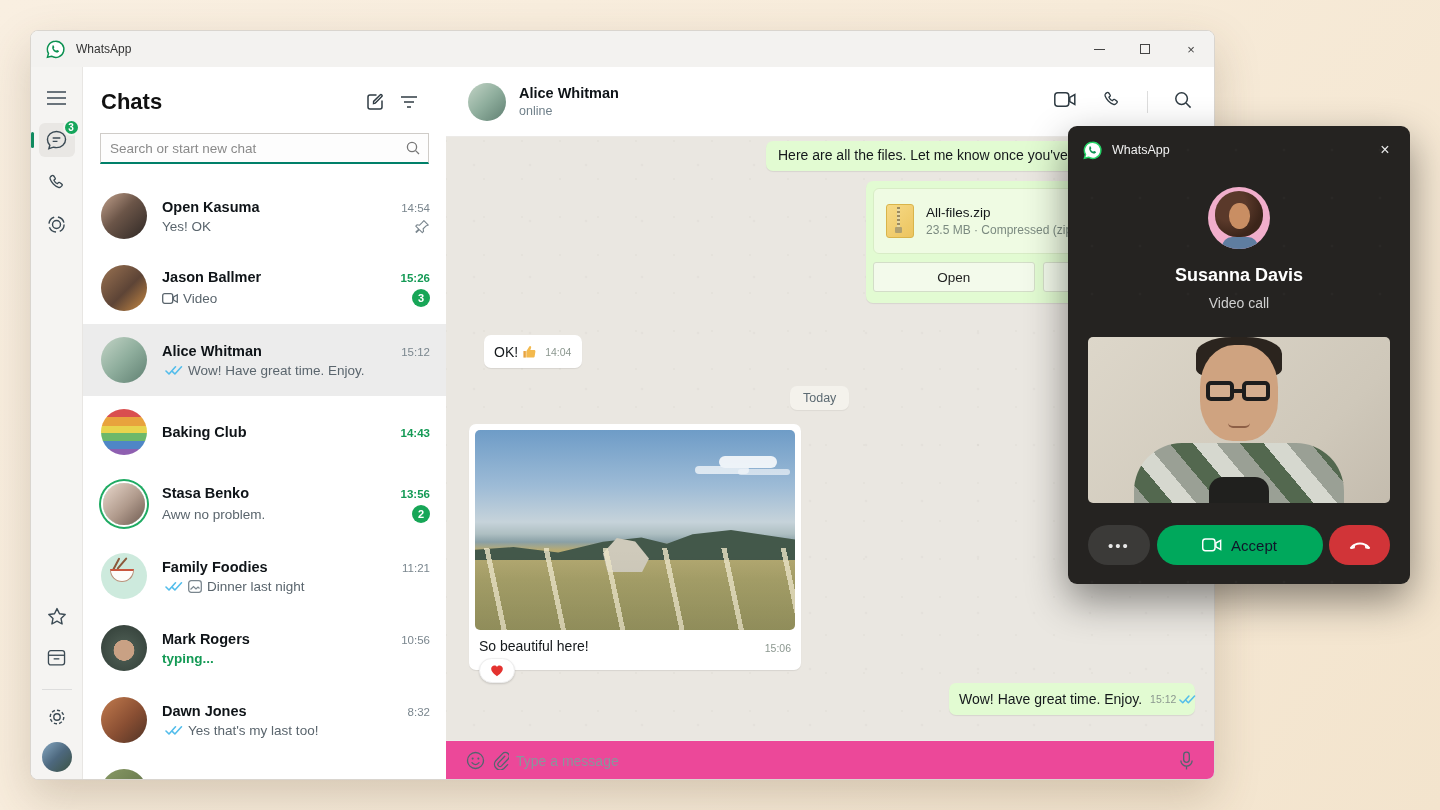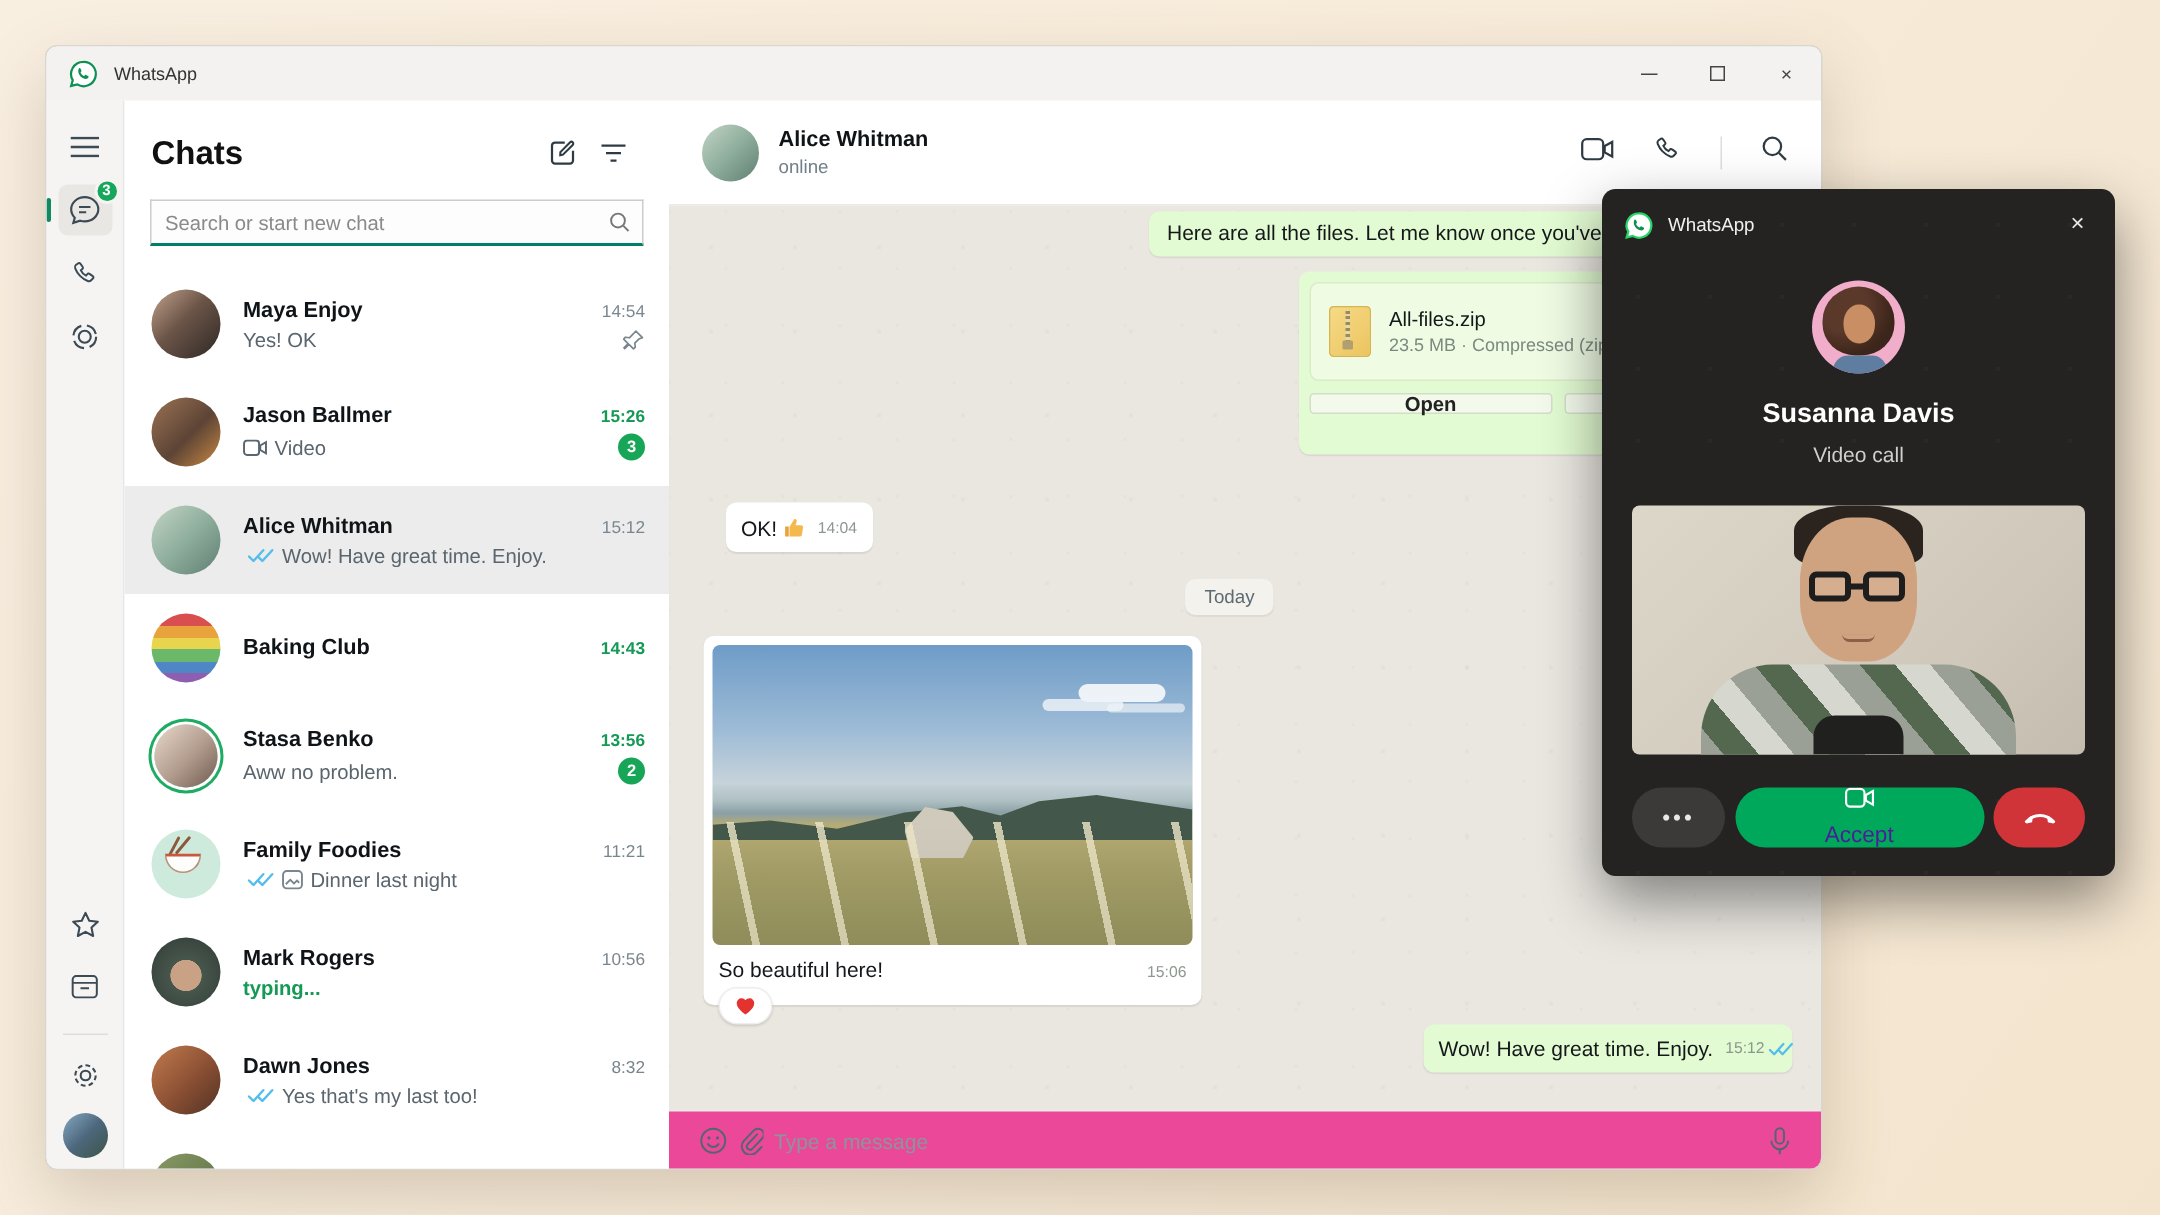--- a/index.html
+++ b/index.html
@@ -121,22 +121,22 @@
     display:flex; align-items:center; padding:0 12px; gap:12px; }
   .zip-ic { width:28px; height:34px; background:linear-gradient(135deg,#f6da86,#ecc45f);
     border-radius:3px; position:relative; flex:none; border:1px solid #d9b44a; }
   .zip-ic::before { content:""; position:absolute; left:10px; top:2px; width:3px; height:22px;
     background:repeating-linear-gradient(180deg,#9b8a5f 0 2px,#e6d9a5 2px 4px); }
   .zip-ic::after { content:""; position:absolute; left:8px; top:22px; width:7px; height:6px;
     background:#b0a070; border-radius:1px; }
   .file-name { font-size:13.5px; color:#14181b; }
   .file-meta { font-size:12px; color:#7b8a80; margin-top:3px; white-space:nowrap; }
   .file-btns { display:flex; gap:8px; margin-top:8px; }
-  .file-btn { flex:1; height:14px; background:#f3faeb; border:1px solid #d3ddc8; border-radius:3px;
-    font-size:13.5px; color:#222; display:flex; align-items:center; justify-content:center;font-weight:bold; }
+  .file-btn { flex:1; height:30px; background:#f3faeb; border:1px solid #d3ddc8; border-radius:3px;
+    font-size:13.5px; color:#222; display:flex; align-items:center; justify-content:center; }
 
   .m-ok { left:38px; top:198px; width:98px; height:33px; padding:7px 10px; display:flex;
     align-items:center; }
   .thumb-ic { margin-left:4px; display:flex; }
 
   .day-pill { position:absolute; left:344px; top:249px; padding:5px 13px; background:#f4f2ec;
     border-radius:7px; font-size:12.5px; color:#5c6a72; box-shadow:0 1px 1px rgba(0,0,0,.06); }
 
   .m-photo { left:23px; top:287px; width:332px; height:246px; padding:6px 6px 4px; }
   .photo { width:320px; height:200px; border-radius:5px; position:relative; overflow:hidden;
@@ -199,22 +199,22 @@
     border-radius:42% 42% 20% 20%; }
   .vid-glasses { position:absolute; top:44px; left:118px; display:flex; align-items:center; }
   .lens { width:28px; height:20px; border:4px solid #1d1d1d; border-radius:5px; background:rgba(255,255,255,.12); }
   .bridge { width:8px; height:4px; background:#1d1d1d; }
   .vid-mouth { position:absolute; left:140px; top:86px; width:22px; height:5px;
     border-bottom:2px solid #8d5f46; border-radius:0 0 10px 10px; }
   .cp-actions { position:absolute; left:20px; bottom:19px; width:302px; display:flex;
     align-items:center; justify-content:space-between; }
   .btn-more { width:62px; height:40px; border-radius:21px; background:#3b3a38; color:#e8e8e8;
     display:flex; align-items:center; justify-content:center; font-size:15px; letter-spacing:2px; }
-  .btn-accept { width:166px; height:40px; border-radius:21px; background:#00a85c; color:#4c1d95;
-    display:flex; align-items:center; justify-content:center; gap:9px; font-size:15px;flex-direction:column; }
+  .btn-accept { width:166px; height:40px; border-radius:21px; background:#00a85c; color:#0f172a;
+    display:flex; align-items:center; justify-content:center; gap:9px; font-size:15px; }
   .btn-decline { width:61px; height:40px; border-radius:21px; background:#d13438; color:#fff;
     display:flex; align-items:center; justify-content:center; }
 </style>
 </head>
 <body>
 
 <div class="desktop">
   <div class="window">
 
     <div class="titlebar">
@@ -317,21 +317,21 @@
               </svg>
           </span>
         </div>
 
         <div class="rows">
 
           <div class="row">
             <div class="avatar av-maya"></div>
             <div class="row-main">
               <div class="row-top">
-                <span class="c-name">Maya Enjoy</span>
+                <span class="c-name">Open Kasuma</span>
                 <span class="c-time">14:54</span>
               </div>
               <div class="row-bottom">
                 <span class="c-preview">Yes! OK</span>
                 <span class="meta-ics">
                     <span class="pin-ic">
                   <svg width="15" height="15" viewBox="0 0 16 16">
                         <path d="M9.5 1.8l4.7 4.7-2.6 1-2.9 2.9.4 2.8-1.3 1.3-3.2-3.2-3 3-0.6-.6 3-3L.8 7.5 2.1 6.2l2.8.4 2.9-2.9z" fill="none" stroke="#7a868e" stroke-width="1.2" stroke-linejoin="round"></path>
                       </svg>
                 </span>

